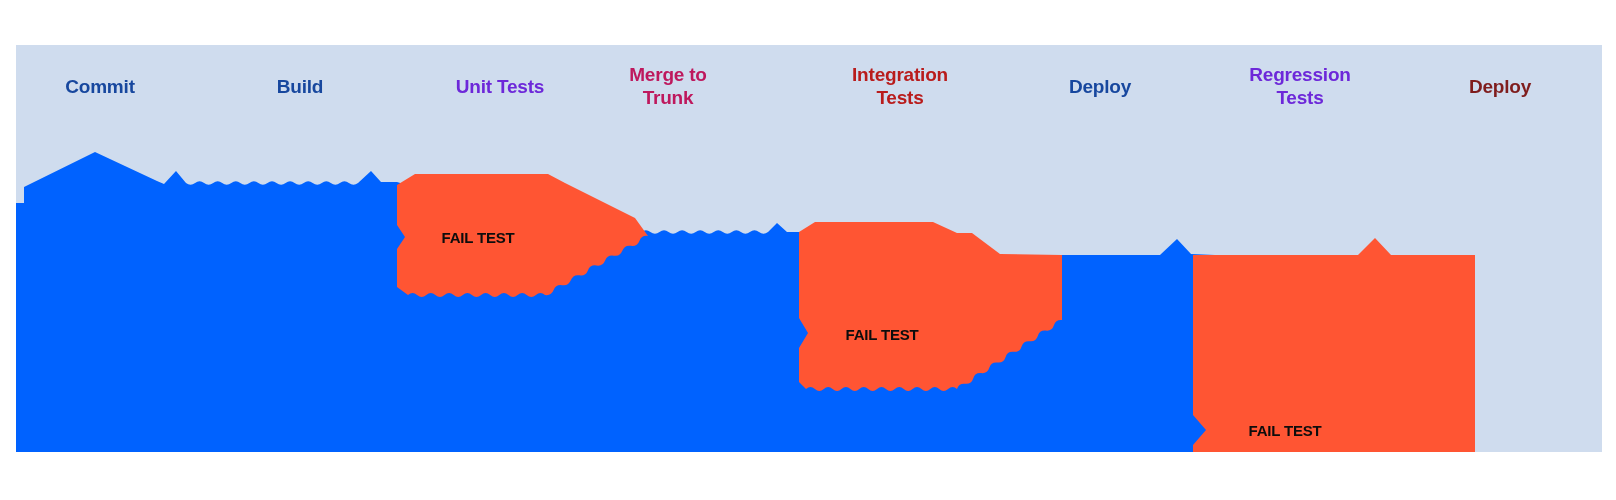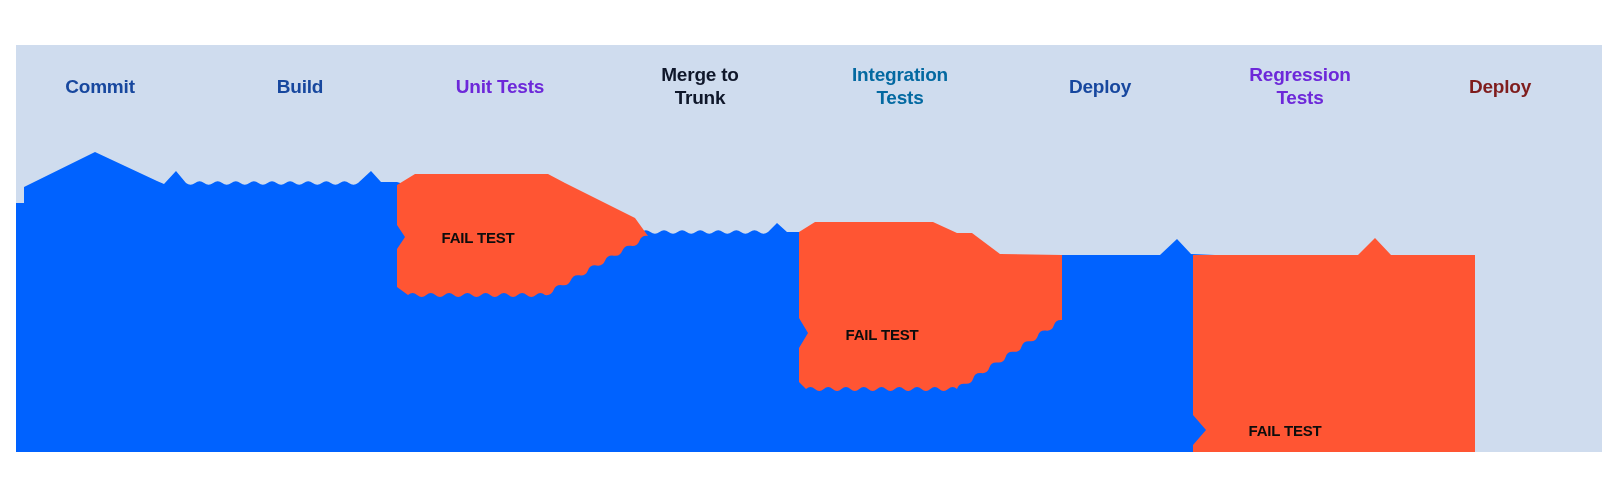--- a/index.html
+++ b/index.html
@@ -34,22 +34,22 @@
     <path id="fail3" d="M1193,255 L1358,255 L1375,238 L1391,255 L1475,255 L1475,452 L1193,452 L1193,445 L1206,430 L1193,415 Z" fill="#FF5533"></path>
 
     <text class="fail-text" x="478" y="243" text-anchor="middle" style="fill: rgb(13, 13, 13);">FAIL TEST</text>
     <text class="fail-text" x="882" y="340" text-anchor="middle" style="fill: rgb(13, 13, 13);">FAIL TEST</text>
     <text class="fail-text" x="1285" y="436" text-anchor="middle" style="fill: rgb(13, 13, 13);">FAIL TEST</text>
   </svg>
 
   <div class="stage-label" style="left: -10px; color: rgb(23, 71, 158);">Commit</div>
   <div class="stage-label" style="left: 190px; color: rgb(23, 71, 158);">Build</div>
   <div class="stage-label" style="left: 390px; color: #6d28d9;">Unit Tests</div>
-  <div class="stage-label" style="left: 590px; color: #0f172a;">Merge to
+  <div class="stage-label" style="left: 558px; color: #be185d;">Merge to
 Trunk</div>
-  <div class="stage-label" style="left: 790px; color: #0369a1;">Integration
+  <div class="stage-label" style="left: 790px; color: #b91c1c;">Integration
 Tests</div>
   <div class="stage-label" style="left: 990px; color: rgb(23, 71, 158);">Deploy</div>
   <div class="stage-label" style="left: 1190px; color: #6d28d9;">Regression
 Tests</div>
   <div class="stage-label" style="left: 1390px; color: #7f1d1d;">Deploy</div>
 
 </div>
 
 </body></html>

